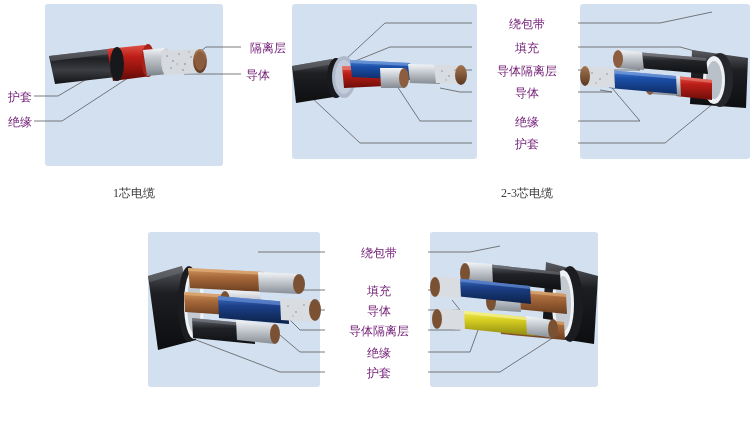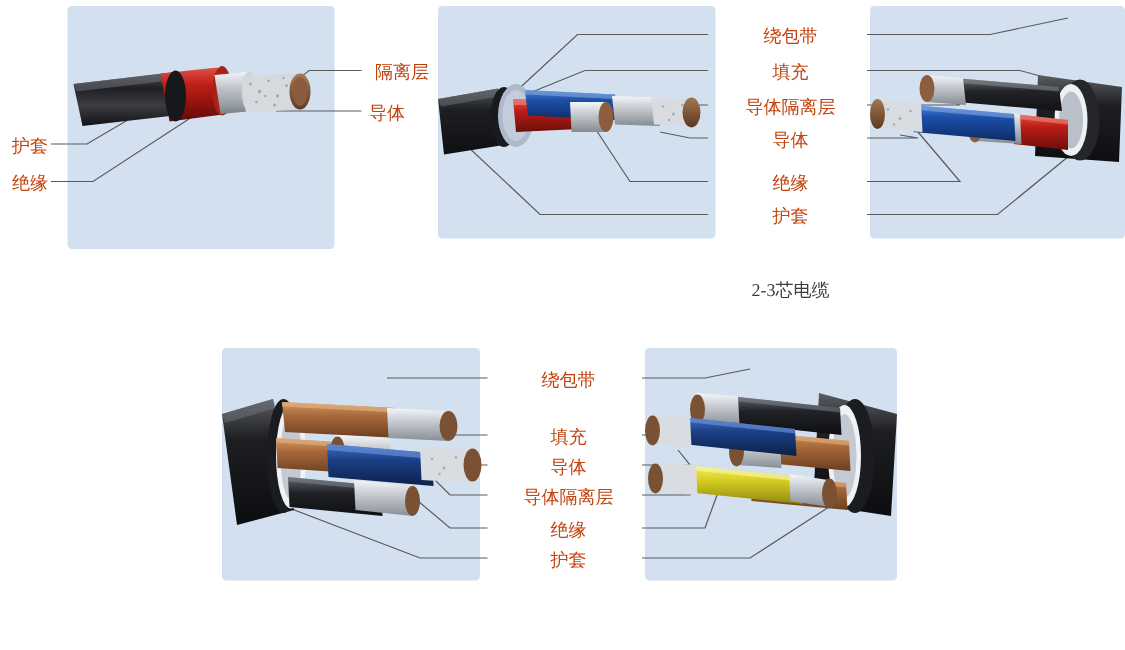--- a/index.html
+++ b/index.html
@@ -4,21 +4,21 @@
 <style>
   html,body{margin:0;padding:0;}
   body{
     width:750px;height:433px;background:#ffffff;
     font-family:"Liberation Serif","DejaVu Serif",serif;
     color:#3a3a3a;overflow:hidden;position:relative;
   }
   .stage{position:absolute;left:0;top:0;width:750px;height:433px;}
   .panel{position:absolute;background:#d3e0f0;border-radius:3px;}
   .caption{position:absolute;font-size:12px;color:#3c3c3c;white-space:nowrap;text-align:center;}
-  .lbl{position:absolute;font-size:12px;color:#c2410c;white-space:nowrap;}
+  .lbl{position:absolute;font-size:12px;color:#701a75;white-space:nowrap;}
   .lbl.r{text-align:right;}
   .lbl.c{text-align:center;}
   svg.lines{position:absolute;left:0;top:0;width:750px;height:433px;overflow:visible;}
   svg.lines line,svg.lines polyline{stroke:#5a5a5a;stroke-width:0.8;fill:none;}
   .cable{position:absolute;overflow:visible;}
 </style>
 </head>
 <body>
 
 <div class="stage">
@@ -88,20 +88,21 @@
 
     <ellipse cx="155" cy="57" rx="7" ry="12" fill="url(#cu1)"></ellipse>
     <ellipse cx="155" cy="57" rx="5" ry="9.5" fill="#8b5c3d"></ellipse>
   </svg>
 
   <div class="lbl r" style="left:0px;top:89px;width:32px;">护套</div>
   <div class="lbl r" style="left:0px;top:114px;width:32px;">绝缘</div>
   <div class="lbl" style="left:250px;top:40px;">隔离层</div>
   <div class="lbl" style="left:246px;top:67px;">导体</div>
 
+  <div class="caption" style="left:74px;top:185px;width:120px;">1芯电缆</div>
 
   <div class="panel" style="left:292px;top:4px;width:185px;height:155px;"></div>
   <div class="panel" style="left:580px;top:4px;width:170px;height:155px;"></div>
 
   <svg class="lines">
 
     <polyline points="345,60 385,23 472,23"></polyline>
     <polyline points="348,64 390,47 472,47"></polyline>
     <polyline points="418,72 432,70 472,70"></polyline>
     <polyline points="440,88 460,92 472,92"></polyline>

